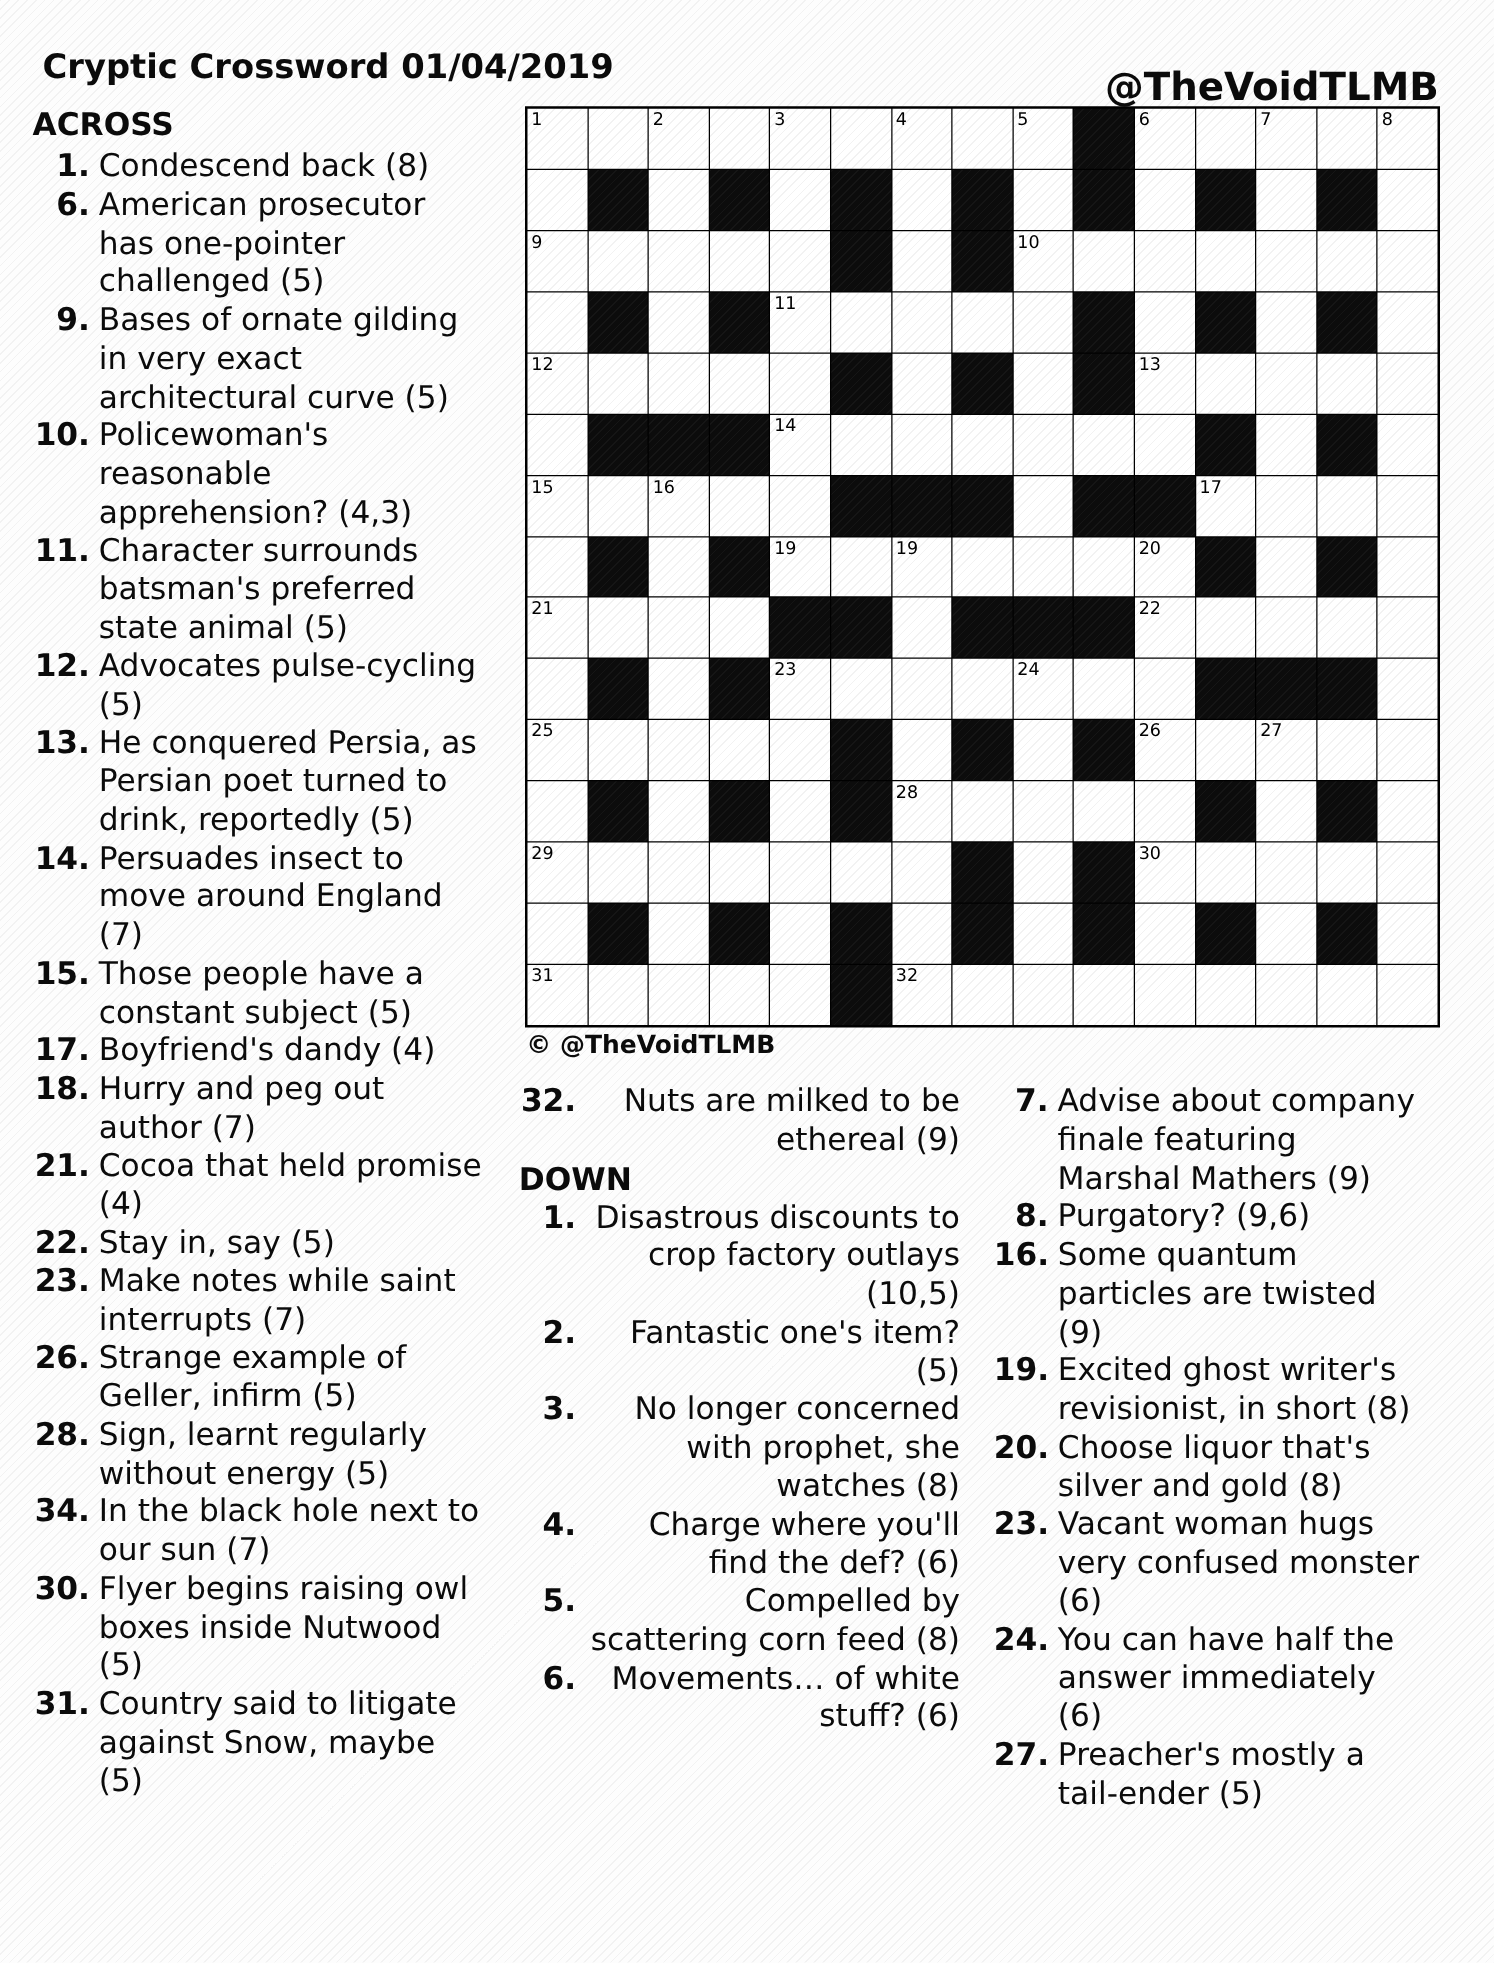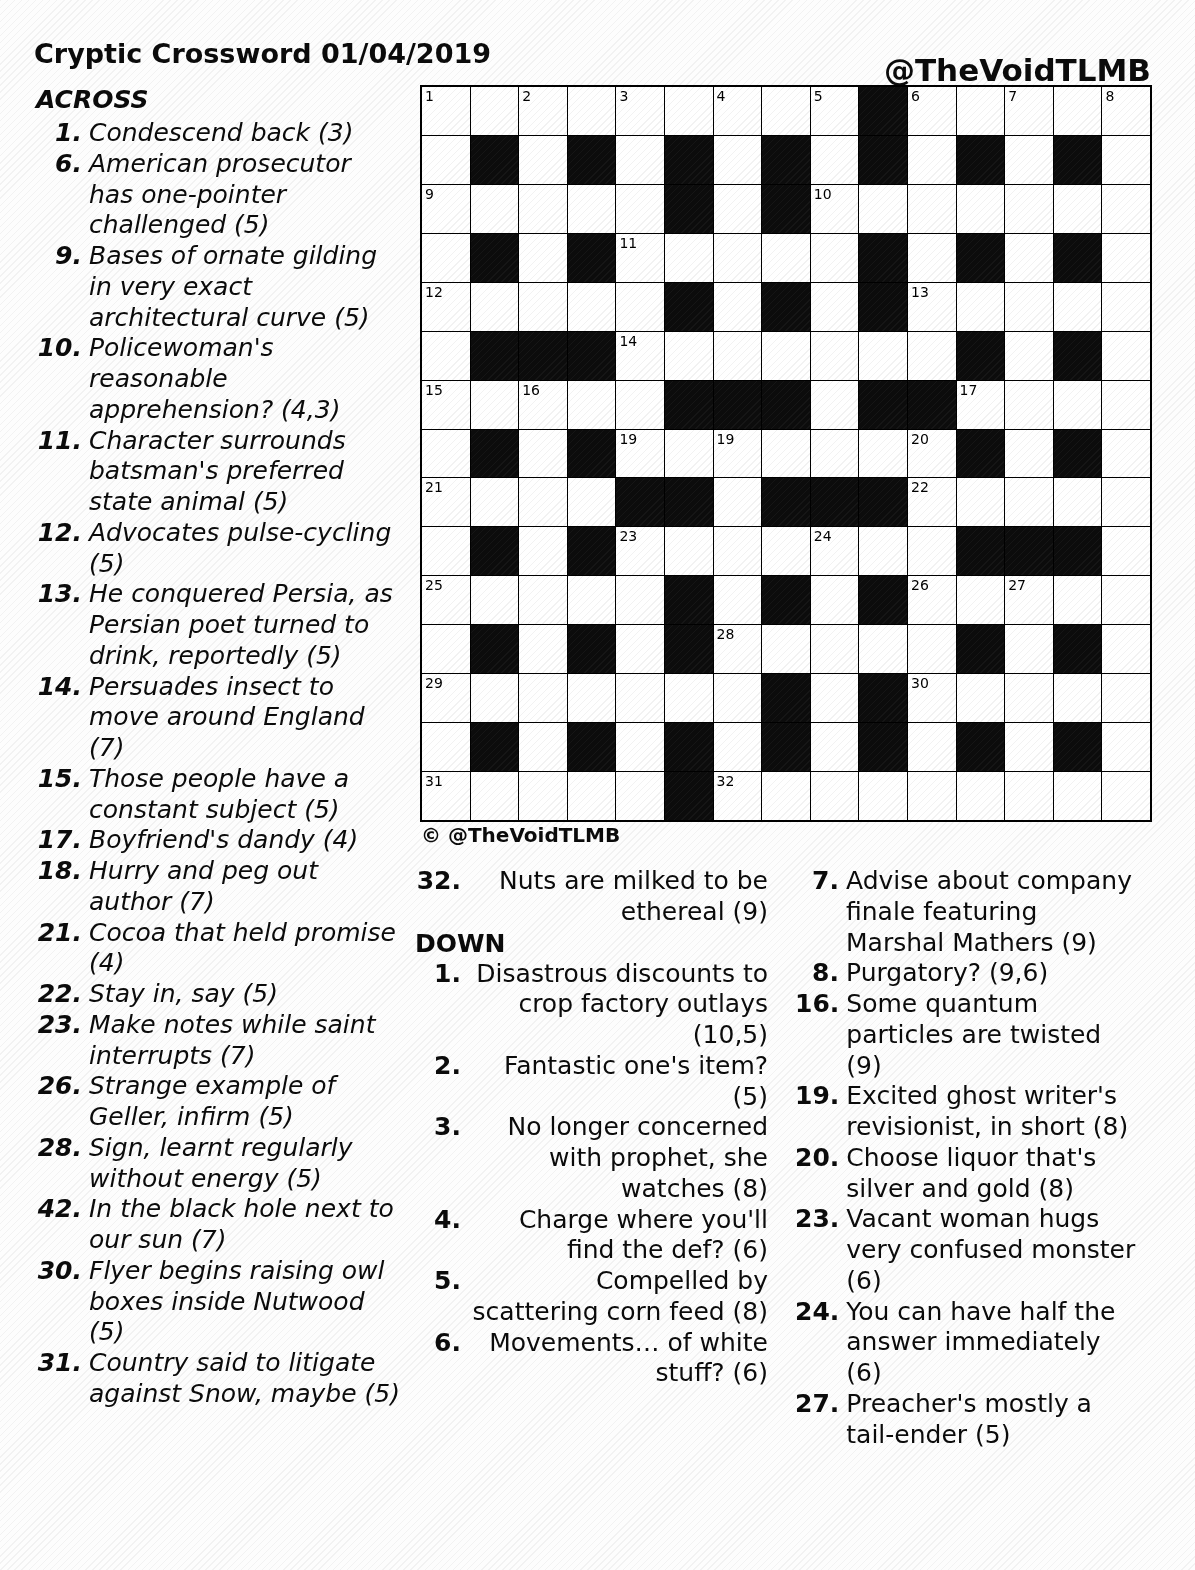--- a/index.html
+++ b/index.html
@@ -12,21 +12,21 @@
   }
   .page-title {
     position:absolute; left:34px; top:34px;
     font-size:27px; font-weight:bold; line-height:40px; margin:0;
   }
   .author-handle {
     position:absolute; right:44px; top:50px;
     font-size:31px; font-weight:bold; line-height:40px;
   }
   .col { position:absolute; }
-  .col-across { left:36px; top:84px; width:384px;font-style:italic; }
+  .col-across { left:26px; top:84px; width:384px; }
   .col-mid    { left:415px; top:866px; width:365px; }
   .col-right  { left:795px; top:866px; width:370px; }
   h2.section-heading {
     font-size:25px; font-weight:bold; line-height:31px; margin:0;
   }
   .col-mid h2.section-heading { }
   .clues { margin:0; padding:0; }
   .col-across .clues { margin-top:3px; }
   .clue { display:flex; align-items:flex-start; }
   .clue .num {
@@ -72,21 +72,21 @@
 
 <h1 class="page-title">Cryptic Crossword 01/04/2019</h1>
 <div class="author-handle">@TheVoidTLMB</div>
 
 <section class="col col-across">
   <h2 class="section-heading">ACROSS</h2>
   <div class="clues">
 
   <div class="clue">
       <span class="num">1.</span>
-      <span class="txt">Condescend back (3)</span>
+      <span class="txt">Condescend back (8)</span>
     </div>
       <div class="clue">
       <span class="num">6.</span>
       <span class="txt">American prosecutor has one-pointer challenged (5)</span>
     </div>
       <div class="clue">
       <span class="num">9.</span>
       <span class="txt">Bases of ornate gilding in very exact architectural curve (5)</span>
     </div>
       <div class="clue">
@@ -135,21 +135,21 @@
     </div>
       <div class="clue">
       <span class="num">26.</span>
       <span class="txt">Strange example of Geller, infirm (5)</span>
     </div>
       <div class="clue">
       <span class="num">28.</span>
       <span class="txt">Sign, learnt regularly without energy (5)</span>
     </div>
       <div class="clue">
-      <span class="num">42.</span>
+      <span class="num">34.</span>
       <span class="txt">In the black hole next to our sun (7)</span>
     </div>
       <div class="clue">
       <span class="num">30.</span>
       <span class="txt">Flyer begins raising owl boxes inside Nutwood (5)</span>
     </div>
       <div class="clue">
       <span class="num">31.</span>
       <span class="txt">Country said to litigate against Snow, maybe (5)</span>
     </div>

